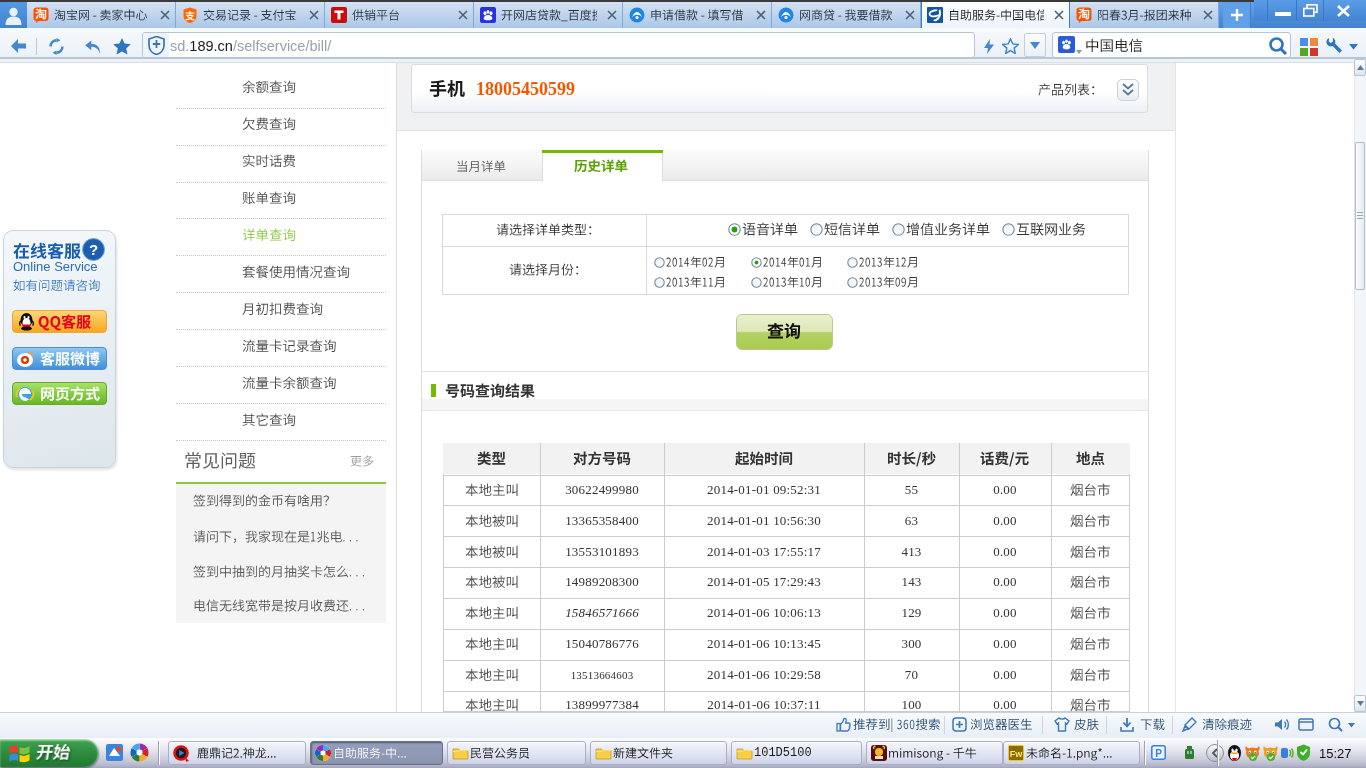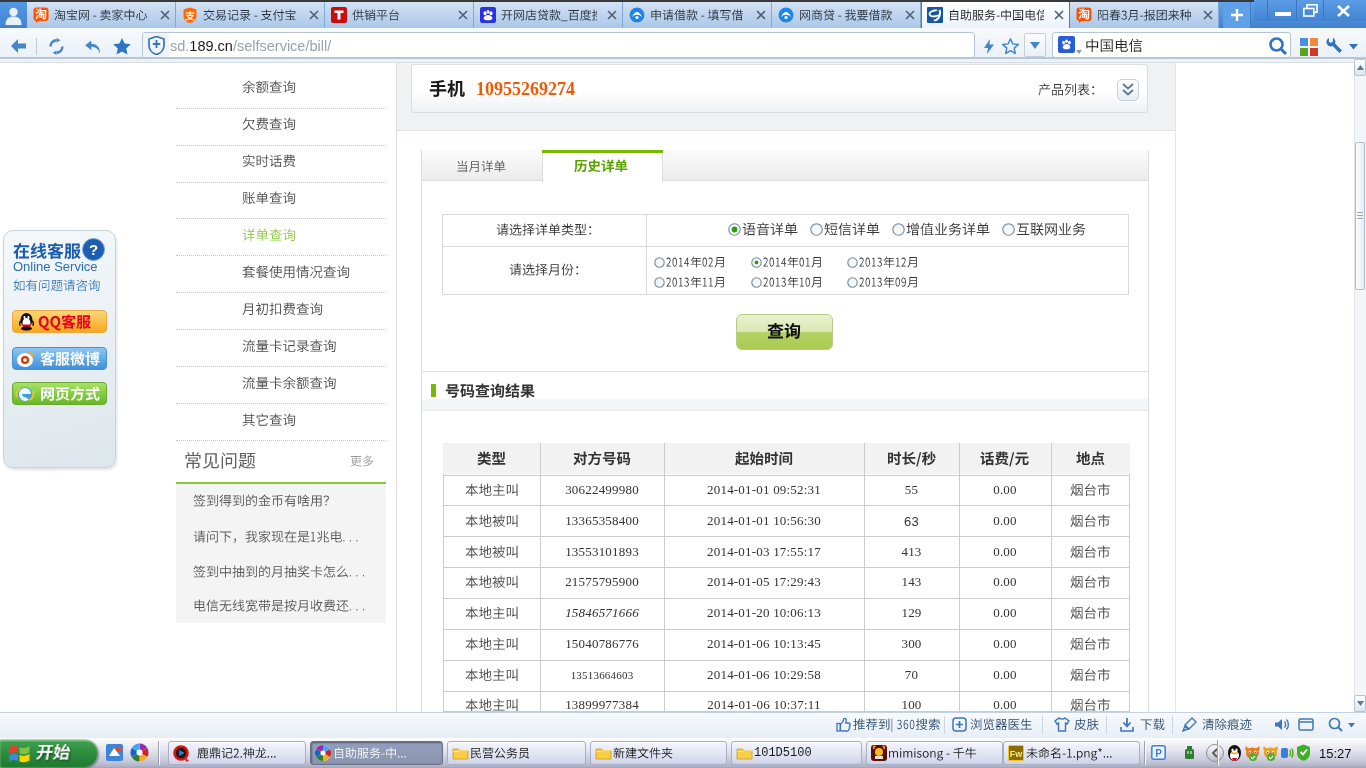--- a/index.html
+++ b/index.html
@@ -300,21 +300,21 @@
     <path d="M4 10 C4 6.7 6.7 4 10 4 C13.3 4 16 6.7 16 10 L7 10 C7 12 8.5 13.5 10.5 13.2 L14 15.5 C12.8 16.4 11.5 17 10 17 C6.7 17 4 13.3 4 10 Z" fill="#fff" opacity="0.92"></path>
     <path d="M2 13 C0.5 10 2 6 5.5 4.5 M18 7 C19.5 10 18 14.5 14.5 16" stroke="#f7c31f" stroke-width="1.8" fill="none"></path>
   </svg>
 <div style="position:absolute;left:40.0px;top:384.5px;width:60px;height:18px"><svg width="60" height="18" viewBox="0 0 60 18">
       <path fill="#ffffff" d="M4.8 9.3C4.3 10.6 3.8 11.8 3 12.7V7.1C3.6 7.8 4.2 8.5 4.8 9.3ZM1.2 2.5V15.7H3V13.2C3.3 13.5 3.8 13.8 4 14C4.8 13.1 5.4 12 5.9 10.8C6.3 11.2 6.6 11.7 6.8 12L7.9 10.8C7.5 10.3 7 9.6 6.5 9C6.9 7.8 7.1 6.4 7.3 5L5.7 4.8C5.6 5.7 5.4 6.6 5.3 7.5C4.8 6.9 4.3 6.3 3.8 5.8L3 6.8V4.2H12.1V13.5C12.1 13.8 12 13.9 11.7 13.9C11.3 13.9 10.2 14 9.3 13.9C9.6 14.4 9.9 15.2 10 15.7C11.4 15.7 12.3 15.7 13 15.4C13.7 15.1 13.9 14.6 13.9 13.6V2.5ZM7 6.9C7.7 7.6 8.3 8.4 8.9 9.2C8.4 10.8 7.7 12.2 6.6 13.1C7 13.3 7.7 13.9 8 14.1C8.8 13.2 9.5 12.1 10 10.8C10.4 11.4 10.7 11.9 10.9 12.4L12.1 11.3C11.7 10.6 11.2 9.8 10.7 9C11 7.8 11.2 6.4 11.4 5L9.8 4.9C9.7 5.7 9.6 6.6 9.4 7.3C9 6.8 8.6 6.4 8.1 5.9ZM21.6 7.7V10.3C21.6 11.8 20.8 13.3 15.6 14.3C16 14.7 16.5 15.4 16.7 15.8C22.3 14.6 23.5 12.5 23.5 10.4V7.7ZM23 13C24.8 13.7 27.1 14.9 28.2 15.8L29.3 14.4C28.1 13.5 25.7 12.4 24.1 11.8ZM17.2 5.4V12.4H19.1V7H26.1V12.3H28V5.4H22.5C22.8 5 23 4.5 23.2 4H29.1V2.4H16V4H21.2C21 4.5 20.9 5 20.8 5.4ZM36.2 2.1C36.5 2.7 36.9 3.5 37.1 4.1H30.8V5.8H34.6C34.4 9 34.2 12.4 30.5 14.3C31 14.7 31.6 15.3 31.8 15.8C34.6 14.2 35.7 11.9 36.2 9.4H40.9C40.7 12.1 40.5 13.4 40 13.7C39.8 13.9 39.6 13.9 39.3 13.9C38.9 13.9 37.8 13.9 36.8 13.8C37.1 14.3 37.4 15 37.4 15.6C38.4 15.6 39.4 15.6 40 15.6C40.7 15.5 41.2 15.3 41.6 14.8C42.3 14.2 42.6 12.5 42.9 8.4C42.9 8.2 42.9 7.6 42.9 7.6H36.5C36.5 7 36.6 6.4 36.6 5.8H44.2V4.1H38.1L39.1 3.6C38.9 3 38.4 2.1 38 1.5ZM53.1 1.7C53.1 2.5 53.2 3.4 53.2 4.2H45.8V6H53.3C53.6 11.3 54.8 15.7 57.3 15.7C58.8 15.7 59.4 15.1 59.7 12.2C59.2 12 58.5 11.6 58.1 11.1C58 13 57.8 13.9 57.5 13.9C56.4 13.9 55.5 10.4 55.2 6H59.3V4.2H57.8L58.9 3.3C58.5 2.8 57.6 2.1 56.9 1.6L55.7 2.6C56.3 3.1 57 3.7 57.5 4.2H55.1C55.1 3.4 55.1 2.5 55.1 1.7ZM45.8 13.5 46.3 15.3C48.2 14.9 50.9 14.4 53.3 13.8L53.2 12.2L50.4 12.7V9.4H52.8V7.7H46.3V9.4H48.6V13C47.5 13.2 46.5 13.4 45.8 13.5Z"></path>
     </svg></div>
 <div style="position:absolute;left:411px;top:64px;width:737px;height:49px;background:linear-gradient(#ffffff 55%,#edf1f5);border:1px solid #dcdcdc;border-radius:3px"></div>
 <div style="position:absolute;left:429.0px;top:78.0px;width:36px;height:22px"><svg width="36" height="22" viewBox="0 0 36 22">
       <path fill="#1a1a1a" d="M0.8 11.3V13.4H7.9V16.3C7.9 16.6 7.7 16.8 7.3 16.8C6.9 16.8 5.4 16.8 4.1 16.7C4.4 17.3 4.8 18.3 4.9 18.9C6.8 18.9 8.1 18.8 9 18.5C9.8 18.2 10.2 17.6 10.2 16.3V13.4H17.3V11.3H10.2V9.1H16.2V7.1H10.2V4.7C12.1 4.5 14 4.2 15.7 3.7L14.1 1.9C11.1 2.7 6.2 3.2 1.8 3.4C2 3.9 2.3 4.7 2.4 5.3C4.1 5.2 6 5.1 7.9 5V7.1H2V9.1H7.9V11.3ZM26.8 3V8.9C26.8 11.6 26.6 15.1 24.2 17.5C24.7 17.7 25.5 18.5 25.8 18.9C28.5 16.3 28.9 11.9 28.9 8.9V5.1H31.1V15.9C31.1 17.4 31.3 17.9 31.6 18.2C31.9 18.5 32.4 18.7 32.9 18.7C33.2 18.7 33.6 18.7 33.9 18.7C34.3 18.7 34.7 18.6 35 18.4C35.3 18.1 35.5 17.8 35.6 17.3C35.7 16.7 35.8 15.5 35.8 14.5C35.3 14.3 34.6 14 34.2 13.6C34.2 14.7 34.2 15.6 34.2 16C34.1 16.4 34.1 16.5 34.1 16.6C34 16.7 33.9 16.7 33.8 16.7C33.7 16.7 33.6 16.7 33.5 16.7C33.4 16.7 33.4 16.7 33.3 16.6C33.3 16.5 33.3 16.3 33.3 15.8V3ZM21.5 2V5.7H18.8V7.7H21.2C20.6 9.9 19.5 12.3 18.4 13.8C18.7 14.3 19.2 15.2 19.4 15.8C20.2 14.8 20.9 13.3 21.5 11.7V18.9H23.5V11.3C24.1 12.2 24.6 13 24.9 13.6L26.1 11.8C25.7 11.4 24.2 9.5 23.5 8.8V7.7H25.9V5.7H23.5V2Z"></path>
     </svg></div>
-<div style="position:absolute;left:476px;top:89px;transform:translateY(-50%);font-family:'Liberation Serif',serif;font-size:18px;font-weight:bold;color:#f25800;white-space:nowrap;">10955269274</div>
+<div style="position:absolute;left:476px;top:89px;transform:translateY(-50%);font-family:'Liberation Serif',serif;font-size:18px;font-weight:bold;color:#f25800;white-space:nowrap;">18005450599</div>
 <div style="position:absolute;left:1038.0px;top:82.0px;width:65px;height:16px"><svg width="65" height="16" viewBox="0 0 65 16">
       <path fill="#333333" d="M3.5 4.5C3.9 5.1 4.4 5.9 4.6 6.4L5.4 6C5.1 5.5 4.7 4.7 4.2 4.2ZM9 4.2C8.7 4.9 8.3 5.9 7.9 6.5H1.7V8.2C1.7 9.6 1.5 11.6 0.5 13C0.7 13.1 1.1 13.4 1.2 13.6C2.3 12.1 2.5 9.8 2.5 8.3V7.3H12.1V6.5H8.8C9.2 5.9 9.6 5.2 9.9 4.6ZM5.6 1.8C5.9 2.2 6.2 2.8 6.4 3.2H1.5V4H11.7V3.2H7.3L7.4 3.1C7.2 2.7 6.8 2 6.4 1.6ZM16.9 3H22.2V5.6H16.9ZM16 2.1V6.4H23.1V2.1ZM14.1 7.9V13.5H14.9V12.8H17.8V13.4H18.7V7.9ZM14.9 11.9V8.7H17.8V11.9ZM20.2 7.9V13.5H21V12.8H24.1V13.4H25V7.9ZM21 11.9V8.7H24.1V11.9ZM34.4 3.1V10.3H35.3V3.1ZM37.1 1.6V12.3C37.1 12.5 37 12.6 36.8 12.6C36.6 12.6 35.9 12.6 35.2 12.6C35.3 12.8 35.5 13.2 35.5 13.4C36.5 13.5 37.1 13.4 37.4 13.3C37.8 13.2 38 12.9 38 12.3V1.6ZM28.4 8.5C29.1 9 29.9 9.6 30.4 10.1C29.5 11.4 28.4 12.3 27.1 12.8C27.3 13 27.5 13.3 27.6 13.6C30.3 12.3 32.3 9.8 33 5.3L32.5 5.2L32.3 5.2H29.3C29.5 4.5 29.7 3.8 29.9 3.1H33.4V2.3H26.8V3.1H29C28.5 5.2 27.8 7 26.7 8.3C26.9 8.4 27.3 8.7 27.4 8.9C28 8.1 28.6 7.1 29 6H32.1C31.8 7.3 31.4 8.4 30.9 9.3C30.4 8.9 29.5 8.3 28.9 7.9ZM42.3 13.5C42.6 13.3 43.1 13.1 46.7 12C46.6 11.8 46.6 11.4 46.5 11.2L43.3 12.2V9.2C44.1 8.7 44.8 8.1 45.4 7.4H45.4C46.4 10.2 48.3 12.1 51 13C51.1 12.8 51.4 12.5 51.5 12.3C50.2 11.9 49.1 11.2 48.2 10.4C49 9.9 50 9.1 50.8 8.5L50 8C49.5 8.6 48.5 9.3 47.7 9.8C47.1 9.2 46.6 8.3 46.3 7.4H51.1V6.7H45.9V5.4H50.1V4.7H45.9V3.5H50.7V2.8H45.9V1.6H45V2.8H40.4V3.5H45V4.7H41V5.4H45V6.7H39.9V7.4H44.3C43 8.6 41.1 9.6 39.5 10.2C39.7 10.3 39.9 10.6 40.1 10.9C40.8 10.6 41.6 10.2 42.4 9.8V11.9C42.4 12.4 42.1 12.6 41.9 12.7C42.1 12.9 42.2 13.3 42.3 13.5ZM55.2 6.1C55.7 6.1 56.2 5.8 56.2 5.2C56.2 4.6 55.7 4.3 55.2 4.3C54.8 4.3 54.3 4.6 54.3 5.2C54.3 5.8 54.8 6.1 55.2 6.1ZM55.2 12.5C55.7 12.5 56.2 12.2 56.2 11.6C56.2 11 55.7 10.7 55.2 10.7C54.8 10.7 54.3 11 54.3 11.6C54.3 12.2 54.8 12.5 55.2 12.5Z"></path>
     </svg></div>
 <div style="position:absolute;left:1117px;top:79px;width:22px;height:22px;background:linear-gradient(#ffffff,#e9eef3);border:1px solid #c8d0d8;border-radius:5px"></div>
 <svg style="position:absolute;left:1122px;top:83px" width="12" height="14" viewBox="0 0 12 14">
     <path d="M1 1 L6 5.5 L11 1" fill="none" stroke="#5a7a9a" stroke-width="1.8"></path>
     <path d="M1 7 L6 11.5 L11 7" fill="none" stroke="#5a7a9a" stroke-width="1.8"></path>
   </svg>
 <div style="position:absolute;left:421px;top:150px;width:728px;height:562px;background:#fff;border-left:1px solid #ddd;border-right:1px solid #ddd"></div>
 <div style="position:absolute;left:422px;top:150px;width:726px;height:31px;background:linear-gradient(#fbfbfb,#ebebeb);border-bottom:1px solid #ddd"></div>
@@ -497,50 +497,50 @@
 <div style="position:absolute;left:911.5px;top:489.5px;transform:translate(-50%,-50%);font-family:'Liberation Serif',serif;font-size:13px;font-weight:normal;color:#333;white-space:nowrap;letter-spacing:0.2px;">55</div>
 <div style="position:absolute;left:1005.0px;top:489.5px;transform:translate(-50%,-50%);font-family:'Liberation Serif',serif;font-size:13px;font-weight:normal;color:#333;white-space:nowrap;letter-spacing:0.2px;">0.00</div>
 <div style="position:absolute;left:1070.0px;top:481.5px;width:41px;height:16px"><svg width="41" height="16" viewBox="0 0 41 16">
       <path fill="#444444" d="M1.2 4.4C1.1 5.4 0.9 6.8 0.6 7.7L1.2 8C1.6 7 1.8 5.5 1.8 4.5ZM4.7 4C4.5 4.9 4 6.1 3.7 6.8L4.3 7.1C4.6 6.4 5.1 5.3 5.5 4.3ZM2.6 1.7V6.3C2.6 8.8 2.4 11.4 0.5 13.4C0.7 13.6 1 13.9 1.2 14.1C2.3 12.9 2.9 11.6 3.2 10.2C3.7 10.9 4.4 12 4.7 12.5L5.4 11.8C5.1 11.4 3.8 9.6 3.3 9.1C3.5 8.2 3.5 7.2 3.5 6.3V1.7ZM8.6 3.6V5.4V5.9H6.7V6.7H8.6C8.5 8.3 8 10 6.5 11.4C6.7 11.6 6.9 11.8 7.1 12C8.2 10.9 8.8 9.6 9.1 8.4C9.7 9.6 10.4 10.9 10.8 11.8L11.5 11.4C11 10.4 10.1 8.7 9.2 7.4L9.3 6.7H11.3V5.9H9.3V5.4V3.6ZM5.5 2.3V14H6.4V13.2H11.7V13.9H12.5V2.3ZM6.4 12.4V3.1H11.7V12.4ZM16 8.4V14H16.9V13.3H23.6V14H24.5V8.4ZM16.9 12.4V9.2H23.6V12.4ZM15.2 7.2C15.7 7 16.4 7 24.3 6.5C24.7 7 25 7.4 25.2 7.7L25.9 7.2C25.3 6 23.7 4.4 22.3 3.2L21.6 3.7C22.3 4.3 23 5 23.7 5.7L16.5 6.1C17.7 5 19 3.5 20.1 2L19.2 1.6C18.1 3.3 16.5 5 16 5.5C15.5 5.9 15.2 6.2 14.9 6.3C15 6.5 15.1 7 15.2 7.2ZM32.6 1.8C33 2.4 33.3 3.1 33.6 3.6H27.7V4.5H33.2V6.4H29.1V12.4H30V7.3H33.2V14H34.2V7.3H37.7V11.2C37.7 11.4 37.6 11.5 37.4 11.5C37.1 11.5 36.3 11.5 35.3 11.5C35.5 11.7 35.6 12.1 35.7 12.4C36.8 12.4 37.6 12.4 38 12.2C38.5 12.1 38.6 11.8 38.6 11.2V6.4H34.2V4.5H39.8V3.6H34.3L34.6 3.6C34.4 3 33.9 2.2 33.5 1.5Z"></path>
     </svg></div>
 <div style="position:absolute;left:464.5px;top:512.5px;width:54px;height:16px"><svg width="54" height="16" viewBox="0 0 54 16">
       <path fill="#444444" d="M6.3 1.7V4.5H0.9V5.4H5.1C4.1 7.8 2.4 10 0.5 11.1C0.8 11.3 1.1 11.6 1.2 11.9C3.2 10.5 5 8.1 6 5.4H6.3V10.5H3.1V11.4H6.3V14H7.2V11.4H10.4V10.5H7.2V5.4H7.4C8.5 8.1 10.3 10.5 12.3 11.8C12.5 11.6 12.8 11.2 13 11C11.1 10 9.3 7.8 8.3 5.4H12.6V4.5H7.2V1.7ZM19.3 2.9V6.6L17.8 7.2L18.2 8L19.3 7.5V12C19.3 13.4 19.8 13.7 21.2 13.7C21.6 13.7 24.3 13.7 24.7 13.7C26 13.7 26.3 13.1 26.5 11.3C26.2 11.2 25.9 11.1 25.7 10.9C25.6 12.5 25.4 12.9 24.6 12.9C24.1 12.9 21.7 12.9 21.3 12.9C20.3 12.9 20.2 12.7 20.2 12V7.2L22.1 6.4V11H23V6L25 5.1C25 7.3 25 9 24.9 9.3C24.8 9.6 24.7 9.7 24.5 9.7C24.3 9.7 23.9 9.7 23.5 9.6C23.6 9.9 23.7 10.2 23.7 10.4C24.1 10.4 24.6 10.4 25 10.4C25.4 10.3 25.6 10 25.7 9.5C25.8 9 25.9 6.9 25.9 4.4L25.9 4.2L25.3 3.9L25.1 4.1L24.9 4.2L23 5.1V1.6H22.1V5.4L20.2 6.2V2.9ZM14 10.9 14.3 11.8C15.5 11.3 17.1 10.6 18.5 10L18.3 9.2L16.7 9.8V5.8H18.3V4.9H16.7V1.8H15.8V4.9H14.1V5.8H15.8V10.2C15.1 10.5 14.5 10.7 14 10.9ZM28.9 2C29.3 2.6 29.8 3.4 30 4L30.7 3.5C30.5 3.1 30 2.3 29.6 1.7ZM27.5 4.1V4.9H30.8C30.1 6.7 28.7 8.5 27.4 9.5C27.6 9.7 27.8 10.1 27.9 10.4C28.4 9.9 28.9 9.3 29.5 8.6V14H30.3V8.5C30.8 9.1 31.3 10 31.6 10.4L32.1 9.7L31.1 8.4C31.5 8.1 32 7.6 32.4 7.1L31.8 6.6C31.6 7 31.1 7.6 30.8 8L30.3 7.4V7.4C30.9 6.4 31.5 5.4 31.8 4.4L31.4 4L31.2 4.1ZM32.7 3.7V7.2C32.7 9.1 32.6 11.6 31.2 13.3C31.4 13.4 31.7 13.7 31.8 13.9C33.2 12.2 33.5 9.7 33.6 7.8H33.8C34.2 9.2 34.9 10.5 35.8 11.5C34.9 12.3 33.9 12.9 32.8 13.3C33 13.4 33.2 13.8 33.3 14C34.4 13.6 35.5 12.9 36.4 12.1C37.2 12.9 38.3 13.6 39.5 14C39.6 13.7 39.8 13.4 40 13.2C38.9 12.8 37.8 12.3 37 11.5C38 10.4 38.8 9 39.2 7.1L38.7 6.9L38.5 7H36.5V4.5H38.7C38.6 5.2 38.4 5.8 38.2 6.3L39 6.5C39.2 5.8 39.6 4.7 39.8 3.8L39.2 3.6L39.1 3.7H36.5V1.6H35.7V3.7ZM35.7 4.5V7H33.6V4.5ZM38.2 7.8C37.8 9 37.2 10 36.4 10.9C35.6 10 35 9 34.6 7.8ZM47.3 11.5C47.6 11.3 48 11.1 51.5 10.2V14H52.5V1.8H51.5V9.4L48.5 10.1V2.9H47.6V9.7C47.6 10.2 47.1 10.6 46.8 10.7C47 10.9 47.2 11.3 47.3 11.5ZM41.8 2.9V11.9H42.7V10.6H46V2.9ZM42.7 3.7H45.2V9.7H42.7Z"></path>
     </svg></div>
 <div style="position:absolute;left:602.0px;top:520.5px;transform:translate(-50%,-50%);font-family:'Liberation Serif',serif;font-size:13px;font-weight:normal;color:#333;white-space:nowrap;letter-spacing:0.2px;">13365358400</div>
 <div style="position:absolute;left:764.0px;top:520.5px;transform:translate(-50%,-50%);font-family:'Liberation Serif',serif;font-size:13px;font-weight:normal;color:#333;white-space:nowrap;letter-spacing:0.2px;">2014-01-01  10:56:30</div>
-<div style="position:absolute;left:911.5px;top:520.5px;transform:translate(-50%,-50%);font-family:Liberation Sans, sans-serif;font-size:13px;font-weight:normal;color:#333;white-space:nowrap;letter-spacing:0.2px;">63</div>
+<div style="position:absolute;left:911.5px;top:520.5px;transform:translate(-50%,-50%);font-family:Liberation Serif, serif;font-size:13px;font-weight:normal;color:#333;white-space:nowrap;letter-spacing:0.2px;">63</div>
 <div style="position:absolute;left:1005.0px;top:520.5px;transform:translate(-50%,-50%);font-family:'Liberation Serif',serif;font-size:13px;font-weight:normal;color:#333;white-space:nowrap;letter-spacing:0.2px;">0.00</div>
 <div style="position:absolute;left:1070.0px;top:512.5px;width:41px;height:16px"><svg width="41" height="16" viewBox="0 0 41 16">
       <path fill="#444444" d="M1.2 4.4C1.1 5.4 0.9 6.8 0.6 7.7L1.2 8C1.6 7 1.8 5.5 1.8 4.5ZM4.7 4C4.5 4.9 4 6.1 3.7 6.8L4.3 7.1C4.6 6.4 5.1 5.3 5.5 4.3ZM2.6 1.7V6.3C2.6 8.8 2.4 11.4 0.5 13.4C0.7 13.6 1 13.9 1.2 14.1C2.3 12.9 2.9 11.6 3.2 10.2C3.7 10.9 4.4 12 4.7 12.5L5.4 11.8C5.1 11.4 3.8 9.6 3.3 9.1C3.5 8.2 3.5 7.2 3.5 6.3V1.7ZM8.6 3.6V5.4V5.9H6.7V6.7H8.6C8.5 8.3 8 10 6.5 11.4C6.7 11.6 6.9 11.8 7.1 12C8.2 10.9 8.8 9.6 9.1 8.4C9.7 9.6 10.4 10.9 10.8 11.8L11.5 11.4C11 10.4 10.1 8.7 9.2 7.4L9.3 6.7H11.3V5.9H9.3V5.4V3.6ZM5.5 2.3V14H6.4V13.2H11.7V13.9H12.5V2.3ZM6.4 12.4V3.1H11.7V12.4ZM16 8.4V14H16.9V13.3H23.6V14H24.5V8.4ZM16.9 12.4V9.2H23.6V12.4ZM15.2 7.2C15.7 7 16.4 7 24.3 6.5C24.7 7 25 7.4 25.2 7.7L25.9 7.2C25.3 6 23.7 4.4 22.3 3.2L21.6 3.7C22.3 4.3 23 5 23.7 5.7L16.5 6.1C17.7 5 19 3.5 20.1 2L19.2 1.6C18.1 3.3 16.5 5 16 5.5C15.5 5.9 15.2 6.2 14.9 6.3C15 6.5 15.1 7 15.2 7.2ZM32.6 1.8C33 2.4 33.3 3.1 33.6 3.6H27.7V4.5H33.2V6.4H29.1V12.4H30V7.3H33.2V14H34.2V7.3H37.7V11.2C37.7 11.4 37.6 11.5 37.4 11.5C37.1 11.5 36.3 11.5 35.3 11.5C35.5 11.7 35.6 12.1 35.7 12.4C36.8 12.4 37.6 12.4 38 12.2C38.5 12.1 38.6 11.8 38.6 11.2V6.4H34.2V4.5H39.8V3.6H34.3L34.6 3.6C34.4 3 33.9 2.2 33.5 1.5Z"></path>
     </svg></div>
 <div style="position:absolute;left:464.5px;top:543.5px;width:54px;height:16px"><svg width="54" height="16" viewBox="0 0 54 16">
       <path fill="#444444" d="M6.3 1.7V4.5H0.9V5.4H5.1C4.1 7.8 2.4 10 0.5 11.1C0.8 11.3 1.1 11.6 1.2 11.9C3.2 10.5 5 8.1 6 5.4H6.3V10.5H3.1V11.4H6.3V14H7.2V11.4H10.4V10.5H7.2V5.4H7.4C8.5 8.1 10.3 10.5 12.3 11.8C12.5 11.6 12.8 11.2 13 11C11.1 10 9.3 7.8 8.3 5.4H12.6V4.5H7.2V1.7ZM19.3 2.9V6.6L17.8 7.2L18.2 8L19.3 7.5V12C19.3 13.4 19.8 13.7 21.2 13.7C21.6 13.7 24.3 13.7 24.7 13.7C26 13.7 26.3 13.1 26.5 11.3C26.2 11.2 25.9 11.1 25.7 10.9C25.6 12.5 25.4 12.9 24.6 12.9C24.1 12.9 21.7 12.9 21.3 12.9C20.3 12.9 20.2 12.7 20.2 12V7.2L22.1 6.4V11H23V6L25 5.1C25 7.3 25 9 24.9 9.3C24.8 9.6 24.7 9.7 24.5 9.7C24.3 9.7 23.9 9.7 23.5 9.6C23.6 9.9 23.7 10.2 23.7 10.4C24.1 10.4 24.6 10.4 25 10.4C25.4 10.3 25.6 10 25.7 9.5C25.8 9 25.9 6.9 25.9 4.4L25.9 4.2L25.3 3.9L25.1 4.1L24.9 4.2L23 5.1V1.6H22.1V5.4L20.2 6.2V2.9ZM14 10.9 14.3 11.8C15.5 11.3 17.1 10.6 18.5 10L18.3 9.2L16.7 9.8V5.8H18.3V4.9H16.7V1.8H15.8V4.9H14.1V5.8H15.8V10.2C15.1 10.5 14.5 10.7 14 10.9ZM28.9 2C29.3 2.6 29.8 3.4 30 4L30.7 3.5C30.5 3.1 30 2.3 29.6 1.7ZM27.5 4.1V4.9H30.8C30.1 6.7 28.7 8.5 27.4 9.5C27.6 9.7 27.8 10.1 27.9 10.4C28.4 9.9 28.9 9.3 29.5 8.6V14H30.3V8.5C30.8 9.1 31.3 10 31.6 10.4L32.1 9.7L31.1 8.4C31.5 8.1 32 7.6 32.4 7.1L31.8 6.6C31.6 7 31.1 7.6 30.8 8L30.3 7.4V7.4C30.9 6.4 31.5 5.4 31.8 4.4L31.4 4L31.2 4.1ZM32.7 3.7V7.2C32.7 9.1 32.6 11.6 31.2 13.3C31.4 13.4 31.7 13.7 31.8 13.9C33.2 12.2 33.5 9.7 33.6 7.8H33.8C34.2 9.2 34.9 10.5 35.8 11.5C34.9 12.3 33.9 12.9 32.8 13.3C33 13.4 33.2 13.8 33.3 14C34.4 13.6 35.5 12.9 36.4 12.1C37.2 12.9 38.3 13.6 39.5 14C39.6 13.7 39.8 13.4 40 13.2C38.9 12.8 37.8 12.3 37 11.5C38 10.4 38.8 9 39.2 7.1L38.7 6.9L38.5 7H36.5V4.5H38.7C38.6 5.2 38.4 5.8 38.2 6.3L39 6.5C39.2 5.8 39.6 4.7 39.8 3.8L39.2 3.6L39.1 3.7H36.5V1.6H35.7V3.7ZM35.7 4.5V7H33.6V4.5ZM38.2 7.8C37.8 9 37.2 10 36.4 10.9C35.6 10 35 9 34.6 7.8ZM47.3 11.5C47.6 11.3 48 11.1 51.5 10.2V14H52.5V1.8H51.5V9.4L48.5 10.1V2.9H47.6V9.7C47.6 10.2 47.1 10.6 46.8 10.7C47 10.9 47.2 11.3 47.3 11.5ZM41.8 2.9V11.9H42.7V10.6H46V2.9ZM42.7 3.7H45.2V9.7H42.7Z"></path>
     </svg></div>
 <div style="position:absolute;left:602.0px;top:551.5px;transform:translate(-50%,-50%);font-family:'Liberation Serif',serif;font-size:13px;font-weight:normal;color:#333;white-space:nowrap;letter-spacing:0.2px;">13553101893</div>
 <div style="position:absolute;left:764.0px;top:551.5px;transform:translate(-50%,-50%);font-family:'Liberation Serif',serif;font-size:13px;font-weight:normal;color:#333;white-space:nowrap;letter-spacing:0.2px;">2014-01-03  17:55:17</div>
 <div style="position:absolute;left:911.5px;top:551.5px;transform:translate(-50%,-50%);font-family:'Liberation Serif',serif;font-size:13px;font-weight:normal;color:#333;white-space:nowrap;letter-spacing:0.2px;">413</div>
 <div style="position:absolute;left:1005.0px;top:551.5px;transform:translate(-50%,-50%);font-family:'Liberation Serif',serif;font-size:13px;font-weight:normal;color:#333;white-space:nowrap;letter-spacing:0.2px;">0.00</div>
 <div style="position:absolute;left:1070.0px;top:543.5px;width:41px;height:16px"><svg width="41" height="16" viewBox="0 0 41 16">
       <path fill="#444444" d="M1.2 4.4C1.1 5.4 0.9 6.8 0.6 7.7L1.2 8C1.6 7 1.8 5.5 1.8 4.5ZM4.7 4C4.5 4.9 4 6.1 3.7 6.8L4.3 7.1C4.6 6.4 5.1 5.3 5.5 4.3ZM2.6 1.7V6.3C2.6 8.8 2.4 11.4 0.5 13.4C0.7 13.6 1 13.9 1.2 14.1C2.3 12.9 2.9 11.6 3.2 10.2C3.7 10.9 4.4 12 4.7 12.5L5.4 11.8C5.1 11.4 3.8 9.6 3.3 9.1C3.5 8.2 3.5 7.2 3.5 6.3V1.7ZM8.6 3.6V5.4V5.9H6.7V6.7H8.6C8.5 8.3 8 10 6.5 11.4C6.7 11.6 6.9 11.8 7.1 12C8.2 10.9 8.8 9.6 9.1 8.4C9.7 9.6 10.4 10.9 10.8 11.8L11.5 11.4C11 10.4 10.1 8.7 9.2 7.4L9.3 6.7H11.3V5.9H9.3V5.4V3.6ZM5.5 2.3V14H6.4V13.2H11.7V13.9H12.5V2.3ZM6.4 12.4V3.1H11.7V12.4ZM16 8.4V14H16.9V13.3H23.6V14H24.5V8.4ZM16.9 12.4V9.2H23.6V12.4ZM15.2 7.2C15.7 7 16.4 7 24.3 6.5C24.7 7 25 7.4 25.2 7.7L25.9 7.2C25.3 6 23.7 4.4 22.3 3.2L21.6 3.7C22.3 4.3 23 5 23.7 5.7L16.5 6.1C17.7 5 19 3.5 20.1 2L19.2 1.6C18.1 3.3 16.5 5 16 5.5C15.5 5.9 15.2 6.2 14.9 6.3C15 6.5 15.1 7 15.2 7.2ZM32.6 1.8C33 2.4 33.3 3.1 33.6 3.6H27.7V4.5H33.2V6.4H29.1V12.4H30V7.3H33.2V14H34.2V7.3H37.7V11.2C37.7 11.4 37.6 11.5 37.4 11.5C37.1 11.5 36.3 11.5 35.3 11.5C35.5 11.7 35.6 12.1 35.7 12.4C36.8 12.4 37.6 12.4 38 12.2C38.5 12.1 38.6 11.8 38.6 11.2V6.4H34.2V4.5H39.8V3.6H34.3L34.6 3.6C34.4 3 33.9 2.2 33.5 1.5Z"></path>
     </svg></div>
 <div style="position:absolute;left:464.5px;top:574.0px;width:54px;height:16px"><svg width="54" height="16" viewBox="0 0 54 16">
       <path fill="#444444" d="M6.3 1.7V4.5H0.9V5.4H5.1C4.1 7.8 2.4 10 0.5 11.1C0.8 11.3 1.1 11.6 1.2 11.9C3.2 10.5 5 8.1 6 5.4H6.3V10.5H3.1V11.4H6.3V14H7.2V11.4H10.4V10.5H7.2V5.4H7.4C8.5 8.1 10.3 10.5 12.3 11.8C12.5 11.6 12.8 11.2 13 11C11.1 10 9.3 7.8 8.3 5.4H12.6V4.5H7.2V1.7ZM19.3 2.9V6.6L17.8 7.2L18.2 8L19.3 7.5V12C19.3 13.4 19.8 13.7 21.2 13.7C21.6 13.7 24.3 13.7 24.7 13.7C26 13.7 26.3 13.1 26.5 11.3C26.2 11.2 25.9 11.1 25.7 10.9C25.6 12.5 25.4 12.9 24.6 12.9C24.1 12.9 21.7 12.9 21.3 12.9C20.3 12.9 20.2 12.7 20.2 12V7.2L22.1 6.4V11H23V6L25 5.1C25 7.3 25 9 24.9 9.3C24.8 9.6 24.7 9.7 24.5 9.7C24.3 9.7 23.9 9.7 23.5 9.6C23.6 9.9 23.7 10.2 23.7 10.4C24.1 10.4 24.6 10.4 25 10.4C25.4 10.3 25.6 10 25.7 9.5C25.8 9 25.9 6.9 25.9 4.4L25.9 4.2L25.3 3.9L25.1 4.1L24.9 4.2L23 5.1V1.6H22.1V5.4L20.2 6.2V2.9ZM14 10.9 14.3 11.8C15.5 11.3 17.1 10.6 18.5 10L18.3 9.2L16.7 9.8V5.8H18.3V4.9H16.7V1.8H15.8V4.9H14.1V5.8H15.8V10.2C15.1 10.5 14.5 10.7 14 10.9ZM28.9 2C29.3 2.6 29.8 3.4 30 4L30.7 3.5C30.5 3.1 30 2.3 29.6 1.7ZM27.5 4.1V4.9H30.8C30.1 6.7 28.7 8.5 27.4 9.5C27.6 9.7 27.8 10.1 27.9 10.4C28.4 9.9 28.9 9.3 29.5 8.6V14H30.3V8.5C30.8 9.1 31.3 10 31.6 10.4L32.1 9.7L31.1 8.4C31.5 8.1 32 7.6 32.4 7.1L31.8 6.6C31.6 7 31.1 7.6 30.8 8L30.3 7.4V7.4C30.9 6.4 31.5 5.4 31.8 4.4L31.4 4L31.2 4.1ZM32.7 3.7V7.2C32.7 9.1 32.6 11.6 31.2 13.3C31.4 13.4 31.7 13.7 31.8 13.9C33.2 12.2 33.5 9.7 33.6 7.8H33.8C34.2 9.2 34.9 10.5 35.8 11.5C34.9 12.3 33.9 12.9 32.8 13.3C33 13.4 33.2 13.8 33.3 14C34.4 13.6 35.5 12.9 36.4 12.1C37.2 12.9 38.3 13.6 39.5 14C39.6 13.7 39.8 13.4 40 13.2C38.9 12.8 37.8 12.3 37 11.5C38 10.4 38.8 9 39.2 7.1L38.7 6.9L38.5 7H36.5V4.5H38.7C38.6 5.2 38.4 5.8 38.2 6.3L39 6.5C39.2 5.8 39.6 4.7 39.8 3.8L39.2 3.6L39.1 3.7H36.5V1.6H35.7V3.7ZM35.7 4.5V7H33.6V4.5ZM38.2 7.8C37.8 9 37.2 10 36.4 10.9C35.6 10 35 9 34.6 7.8ZM47.3 11.5C47.6 11.3 48 11.1 51.5 10.2V14H52.5V1.8H51.5V9.4L48.5 10.1V2.9H47.6V9.7C47.6 10.2 47.1 10.6 46.8 10.7C47 10.9 47.2 11.3 47.3 11.5ZM41.8 2.9V11.9H42.7V10.6H46V2.9ZM42.7 3.7H45.2V9.7H42.7Z"></path>
     </svg></div>
-<div style="position:absolute;left:602.0px;top:582px;transform:translate(-50%,-50%);font-family:'Liberation Serif',serif;font-size:13px;font-weight:normal;color:#333;white-space:nowrap;letter-spacing:0.2px;">21575795900</div>
+<div style="position:absolute;left:602.0px;top:582px;transform:translate(-50%,-50%);font-family:'Liberation Serif',serif;font-size:13px;font-weight:normal;color:#333;white-space:nowrap;letter-spacing:0.2px;">14989208300</div>
 <div style="position:absolute;left:764.0px;top:582px;transform:translate(-50%,-50%);font-family:'Liberation Serif',serif;font-size:13px;font-weight:normal;color:#333;white-space:nowrap;letter-spacing:0.2px;">2014-01-05  17:29:43</div>
 <div style="position:absolute;left:911.5px;top:582px;transform:translate(-50%,-50%);font-family:'Liberation Serif',serif;font-size:13px;font-weight:normal;color:#333;white-space:nowrap;letter-spacing:0.2px;">143</div>
 <div style="position:absolute;left:1005.0px;top:582px;transform:translate(-50%,-50%);font-family:'Liberation Serif',serif;font-size:13px;font-weight:normal;color:#333;white-space:nowrap;letter-spacing:0.2px;">0.00</div>
 <div style="position:absolute;left:1070.0px;top:574.0px;width:41px;height:16px"><svg width="41" height="16" viewBox="0 0 41 16">
       <path fill="#444444" d="M1.2 4.4C1.1 5.4 0.9 6.8 0.6 7.7L1.2 8C1.6 7 1.8 5.5 1.8 4.5ZM4.7 4C4.5 4.9 4 6.1 3.7 6.8L4.3 7.1C4.6 6.4 5.1 5.3 5.5 4.3ZM2.6 1.7V6.3C2.6 8.8 2.4 11.4 0.5 13.4C0.7 13.6 1 13.9 1.2 14.1C2.3 12.9 2.9 11.6 3.2 10.2C3.7 10.9 4.4 12 4.7 12.5L5.4 11.8C5.1 11.4 3.8 9.6 3.3 9.1C3.5 8.2 3.5 7.2 3.5 6.3V1.7ZM8.6 3.6V5.4V5.9H6.7V6.7H8.6C8.5 8.3 8 10 6.5 11.4C6.7 11.6 6.9 11.8 7.1 12C8.2 10.9 8.8 9.6 9.1 8.4C9.7 9.6 10.4 10.9 10.8 11.8L11.5 11.4C11 10.4 10.1 8.7 9.2 7.4L9.3 6.7H11.3V5.9H9.3V5.4V3.6ZM5.5 2.3V14H6.4V13.2H11.7V13.9H12.5V2.3ZM6.4 12.4V3.1H11.7V12.4ZM16 8.4V14H16.9V13.3H23.6V14H24.5V8.4ZM16.9 12.4V9.2H23.6V12.4ZM15.2 7.2C15.7 7 16.4 7 24.3 6.5C24.7 7 25 7.4 25.2 7.7L25.9 7.2C25.3 6 23.7 4.4 22.3 3.2L21.6 3.7C22.3 4.3 23 5 23.7 5.7L16.5 6.1C17.7 5 19 3.5 20.1 2L19.2 1.6C18.1 3.3 16.5 5 16 5.5C15.5 5.9 15.2 6.2 14.9 6.3C15 6.5 15.1 7 15.2 7.2ZM32.6 1.8C33 2.4 33.3 3.1 33.6 3.6H27.7V4.5H33.2V6.4H29.1V12.4H30V7.3H33.2V14H34.2V7.3H37.7V11.2C37.7 11.4 37.6 11.5 37.4 11.5C37.1 11.5 36.3 11.5 35.3 11.5C35.5 11.7 35.6 12.1 35.7 12.4C36.8 12.4 37.6 12.4 38 12.2C38.5 12.1 38.6 11.8 38.6 11.2V6.4H34.2V4.5H39.8V3.6H34.3L34.6 3.6C34.4 3 33.9 2.2 33.5 1.5Z"></path>
     </svg></div>
 <div style="position:absolute;left:464.5px;top:605.0px;width:54px;height:16px"><svg width="54" height="16" viewBox="0 0 54 16">
       <path fill="#444444" d="M6.3 1.7V4.5H0.9V5.4H5.1C4.1 7.8 2.4 10 0.5 11.1C0.8 11.3 1.1 11.6 1.2 11.9C3.2 10.5 5 8.1 6 5.4H6.3V10.5H3.1V11.4H6.3V14H7.2V11.4H10.4V10.5H7.2V5.4H7.4C8.5 8.1 10.3 10.5 12.3 11.8C12.5 11.6 12.8 11.2 13 11C11.1 10 9.3 7.8 8.3 5.4H12.6V4.5H7.2V1.7ZM19.3 2.9V6.6L17.8 7.2L18.2 8L19.3 7.5V12C19.3 13.4 19.8 13.7 21.2 13.7C21.6 13.7 24.3 13.7 24.7 13.7C26 13.7 26.3 13.1 26.5 11.3C26.2 11.2 25.9 11.1 25.7 10.9C25.6 12.5 25.4 12.9 24.6 12.9C24.1 12.9 21.7 12.9 21.3 12.9C20.3 12.9 20.2 12.7 20.2 12V7.2L22.1 6.4V11H23V6L25 5.1C25 7.3 25 9 24.9 9.3C24.8 9.6 24.7 9.7 24.5 9.7C24.3 9.7 23.9 9.7 23.5 9.6C23.6 9.9 23.7 10.2 23.7 10.4C24.1 10.4 24.6 10.4 25 10.4C25.4 10.3 25.6 10 25.7 9.5C25.8 9 25.9 6.9 25.9 4.4L25.9 4.2L25.3 3.9L25.1 4.1L24.9 4.2L23 5.1V1.6H22.1V5.4L20.2 6.2V2.9ZM14 10.9 14.3 11.8C15.5 11.3 17.1 10.6 18.5 10L18.3 9.2L16.7 9.8V5.8H18.3V4.9H16.7V1.8H15.8V4.9H14.1V5.8H15.8V10.2C15.1 10.5 14.5 10.7 14 10.9ZM32.1 2.2C33 2.8 33.9 3.7 34.5 4.4H28.4V5.3H33.3V8.3H29V9.2H33.3V12.7H27.8V13.6H39.8V12.7H34.2V9.2H38.6V8.3H34.2V5.3H39.1V4.4H34.7L35.3 3.9C34.8 3.3 33.7 2.3 32.8 1.7ZM47.3 11.5C47.6 11.3 48 11.1 51.5 10.2V14H52.5V1.8H51.5V9.4L48.5 10.1V2.9H47.6V9.7C47.6 10.2 47.1 10.6 46.8 10.7C47 10.9 47.2 11.3 47.3 11.5ZM41.8 2.9V11.9H42.7V10.6H46V2.9ZM42.7 3.7H45.2V9.7H42.7Z"></path>
     </svg></div>
 <div style="position:absolute;left:602.0px;top:613px;transform:translate(-50%,-50%);font-family:'Liberation Serif',serif;font-size:13px;font-weight:normal;color:#333;white-space:nowrap;letter-spacing:0.2px;font-style:italic;">15846571666</div>
-<div style="position:absolute;left:764.0px;top:613px;transform:translate(-50%,-50%);font-family:'Liberation Serif',serif;font-size:13px;font-weight:normal;color:#333;white-space:nowrap;letter-spacing:0.2px;">2014-01-20  10:06:13</div>
+<div style="position:absolute;left:764.0px;top:613px;transform:translate(-50%,-50%);font-family:'Liberation Serif',serif;font-size:13px;font-weight:normal;color:#333;white-space:nowrap;letter-spacing:0.2px;">2014-01-06  10:06:13</div>
 <div style="position:absolute;left:911.5px;top:613px;transform:translate(-50%,-50%);font-family:'Liberation Serif',serif;font-size:13px;font-weight:normal;color:#333;white-space:nowrap;letter-spacing:0.2px;">129</div>
 <div style="position:absolute;left:1005.0px;top:613px;transform:translate(-50%,-50%);font-family:'Liberation Serif',serif;font-size:13px;font-weight:normal;color:#333;white-space:nowrap;letter-spacing:0.2px;">0.00</div>
 <div style="position:absolute;left:1070.0px;top:605.0px;width:41px;height:16px"><svg width="41" height="16" viewBox="0 0 41 16">
       <path fill="#444444" d="M1.2 4.4C1.1 5.4 0.9 6.8 0.6 7.7L1.2 8C1.6 7 1.8 5.5 1.8 4.5ZM4.7 4C4.5 4.9 4 6.1 3.7 6.8L4.3 7.1C4.6 6.4 5.1 5.3 5.5 4.3ZM2.6 1.7V6.3C2.6 8.8 2.4 11.4 0.5 13.4C0.7 13.6 1 13.9 1.2 14.1C2.3 12.9 2.9 11.6 3.2 10.2C3.7 10.9 4.4 12 4.7 12.5L5.4 11.8C5.1 11.4 3.8 9.6 3.3 9.1C3.5 8.2 3.5 7.2 3.5 6.3V1.7ZM8.6 3.6V5.4V5.9H6.7V6.7H8.6C8.5 8.3 8 10 6.5 11.4C6.7 11.6 6.9 11.8 7.1 12C8.2 10.9 8.8 9.6 9.1 8.4C9.7 9.6 10.4 10.9 10.8 11.8L11.5 11.4C11 10.4 10.1 8.7 9.2 7.4L9.3 6.7H11.3V5.9H9.3V5.4V3.6ZM5.5 2.3V14H6.4V13.2H11.7V13.9H12.5V2.3ZM6.4 12.4V3.1H11.7V12.4ZM16 8.4V14H16.9V13.3H23.6V14H24.5V8.4ZM16.9 12.4V9.2H23.6V12.4ZM15.2 7.2C15.7 7 16.4 7 24.3 6.5C24.7 7 25 7.4 25.2 7.7L25.9 7.2C25.3 6 23.7 4.4 22.3 3.2L21.6 3.7C22.3 4.3 23 5 23.7 5.7L16.5 6.1C17.7 5 19 3.5 20.1 2L19.2 1.6C18.1 3.3 16.5 5 16 5.5C15.5 5.9 15.2 6.2 14.9 6.3C15 6.5 15.1 7 15.2 7.2ZM32.6 1.8C33 2.4 33.3 3.1 33.6 3.6H27.7V4.5H33.2V6.4H29.1V12.4H30V7.3H33.2V14H34.2V7.3H37.7V11.2C37.7 11.4 37.6 11.5 37.4 11.5C37.1 11.5 36.3 11.5 35.3 11.5C35.5 11.7 35.6 12.1 35.7 12.4C36.8 12.4 37.6 12.4 38 12.2C38.5 12.1 38.6 11.8 38.6 11.2V6.4H34.2V4.5H39.8V3.6H34.3L34.6 3.6C34.4 3 33.9 2.2 33.5 1.5Z"></path>
     </svg></div>
 <div style="position:absolute;left:464.5px;top:635.5px;width:54px;height:16px"><svg width="54" height="16" viewBox="0 0 54 16">
       <path fill="#444444" d="M6.3 1.7V4.5H0.9V5.4H5.1C4.1 7.8 2.4 10 0.5 11.1C0.8 11.3 1.1 11.6 1.2 11.9C3.2 10.5 5 8.1 6 5.4H6.3V10.5H3.1V11.4H6.3V14H7.2V11.4H10.4V10.5H7.2V5.4H7.4C8.5 8.1 10.3 10.5 12.3 11.8C12.5 11.6 12.8 11.2 13 11C11.1 10 9.3 7.8 8.3 5.4H12.6V4.5H7.2V1.7ZM19.3 2.9V6.6L17.8 7.2L18.2 8L19.3 7.5V12C19.3 13.4 19.8 13.7 21.2 13.7C21.6 13.7 24.3 13.7 24.7 13.7C26 13.7 26.3 13.1 26.5 11.3C26.2 11.2 25.9 11.1 25.7 10.9C25.6 12.5 25.4 12.9 24.6 12.9C24.1 12.9 21.7 12.9 21.3 12.9C20.3 12.9 20.2 12.7 20.2 12V7.2L22.1 6.4V11H23V6L25 5.1C25 7.3 25 9 24.9 9.3C24.8 9.6 24.7 9.7 24.5 9.7C24.3 9.7 23.9 9.7 23.5 9.6C23.6 9.9 23.7 10.2 23.7 10.4C24.1 10.4 24.6 10.4 25 10.4C25.4 10.3 25.6 10 25.7 9.5C25.8 9 25.9 6.9 25.9 4.4L25.9 4.2L25.3 3.9L25.1 4.1L24.9 4.2L23 5.1V1.6H22.1V5.4L20.2 6.2V2.9ZM14 10.9 14.3 11.8C15.5 11.3 17.1 10.6 18.5 10L18.3 9.2L16.7 9.8V5.8H18.3V4.9H16.7V1.8H15.8V4.9H14.1V5.8H15.8V10.2C15.1 10.5 14.5 10.7 14 10.9ZM32.1 2.2C33 2.8 33.9 3.7 34.5 4.4H28.4V5.3H33.3V8.3H29V9.2H33.3V12.7H27.8V13.6H39.8V12.7H34.2V9.2H38.6V8.3H34.2V5.3H39.1V4.4H34.7L35.3 3.9C34.8 3.3 33.7 2.3 32.8 1.7ZM47.3 11.5C47.6 11.3 48 11.1 51.5 10.2V14H52.5V1.8H51.5V9.4L48.5 10.1V2.9H47.6V9.7C47.6 10.2 47.1 10.6 46.8 10.7C47 10.9 47.2 11.3 47.3 11.5ZM41.8 2.9V11.9H42.7V10.6H46V2.9ZM42.7 3.7H45.2V9.7H42.7Z"></path>
     </svg></div>
 <div style="position:absolute;left:602.0px;top:643.5px;transform:translate(-50%,-50%);font-family:'Liberation Serif',serif;font-size:13px;font-weight:normal;color:#333;white-space:nowrap;letter-spacing:0.2px;">15040786776</div>
 <div style="position:absolute;left:764.0px;top:643.5px;transform:translate(-50%,-50%);font-family:'Liberation Serif',serif;font-size:13px;font-weight:normal;color:#333;white-space:nowrap;letter-spacing:0.2px;">2014-01-06  10:13:45</div>

